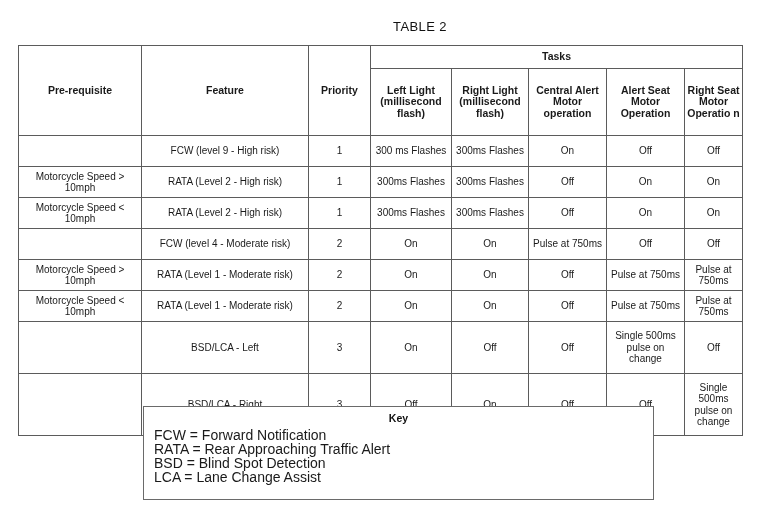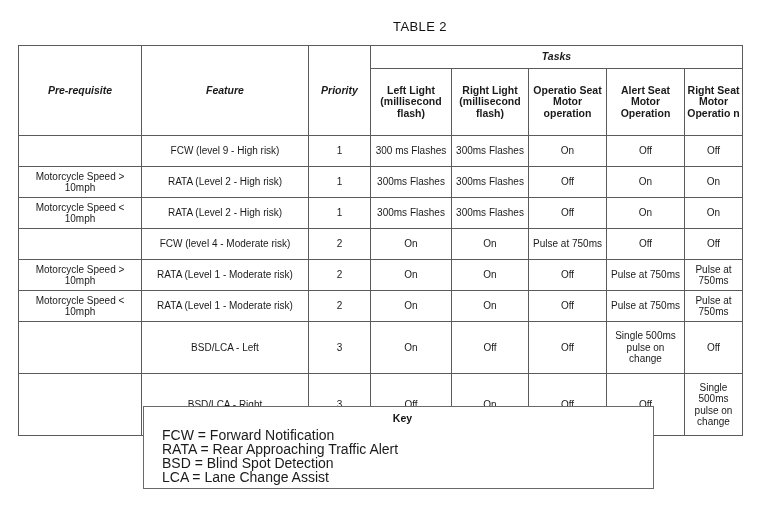--- a/index.html
+++ b/index.html
@@ -61,21 +61,20 @@
     color: #1a1a1a;
     word-wrap: break-word;
     overflow-wrap: anywhere;
   }
   table.main th {
     font-weight: bold;
     font-size: 10.5px;
   }
   th.hdr-top {
     height: 18px;
-    font-style: italic;
   }
   th.hdr-sub {
     height: 62px;
     padding: 2px 1px;
     border-radius: 28px;
   }
   
   col.c-prereq  { width: 123px; }
   col.c-feature { width: 167px; }
   col.c-priority{ width: 62px;  }
@@ -89,25 +88,24 @@
   td.r-tall-2 { height: 57px; }
 
   .rowcell { height: 26px; }
 
   
   .key-box {
     position: absolute;
     left: 143px;
     top: 406px;
     width: 511px;
-    height: 83px;
+    height: 94px;
     border: 1px solid #6a6a6a;
     box-sizing: border-box;
     background: #fff;
-    padding-left: 8px;
   }
   .key-title {
     text-align: center;
     font-size: 10.5px;
     font-weight: bold;
     margin-top: 5px;
     color: #111;
   }
   .key-list {
     margin: 4px 0 0 10px;
@@ -141,21 +139,21 @@
       <thead>
         <tr>
           <th class="hdr-top" rowspan="2">Pre-requisite</th>
           <th class="hdr-top" rowspan="2">Feature</th>
           <th class="hdr-top" rowspan="2">Priority</th>
           <th class="hdr-top" colspan="5">Tasks</th>
         </tr>
         <tr>
           <th class="hdr-sub">Left Light (millisecond flash)</th>
           <th class="hdr-sub">Right Light (millisecond flash)</th>
-          <th class="hdr-sub">Operatio Seat Motor operation</th>
+          <th class="hdr-sub">Central Alert Motor operation</th>
           <th class="hdr-sub">Alert Seat Motor Operation</th>
           <th class="hdr-sub">Right Seat Motor Operatio n</th>
         </tr>
       </thead>
       <tbody>
 
         <tr>
           <td class="rowcell"></td>
           <td class="rowcell">FCW (level 9 - High risk)</td>
           <td class="rowcell">1</td>

